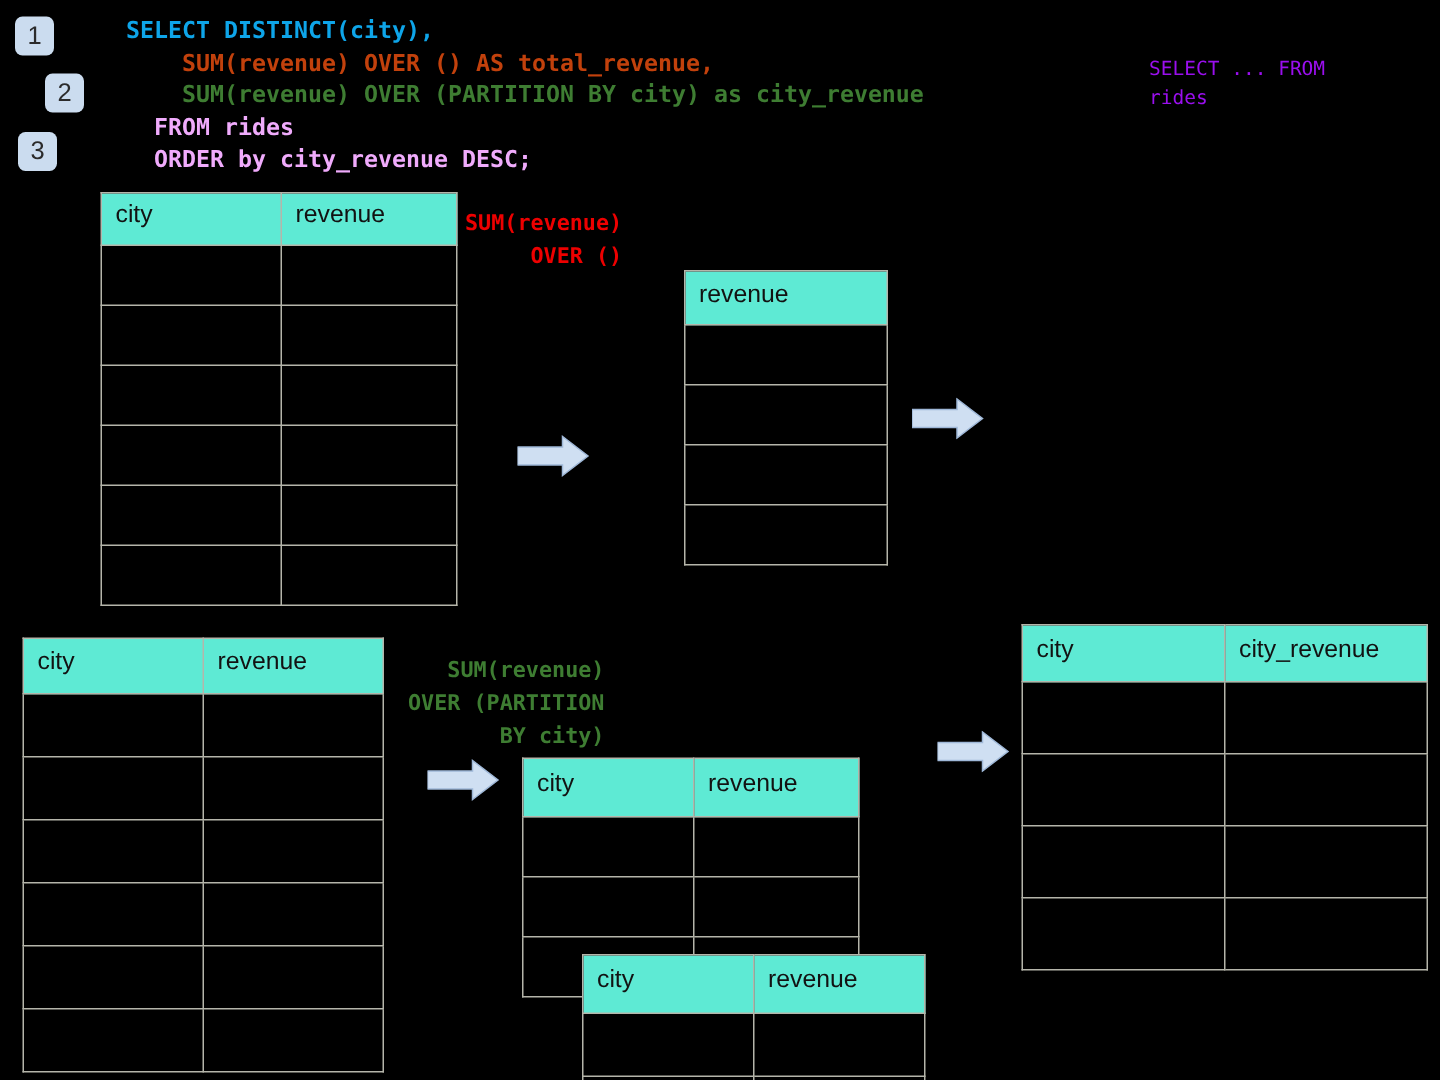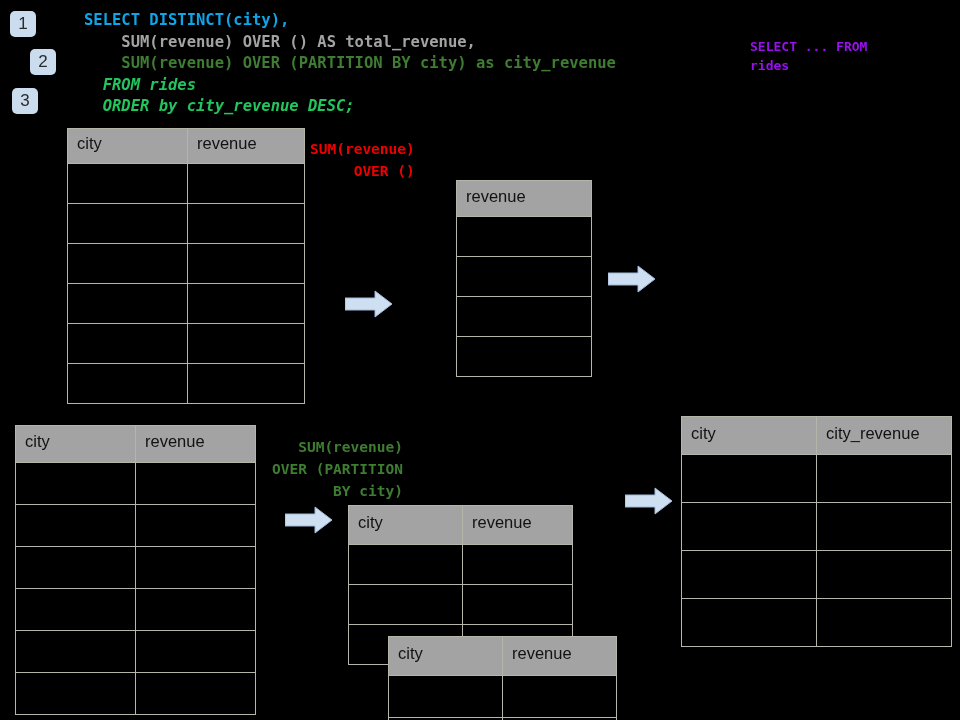--- a/index.html
+++ b/index.html
@@ -34,32 +34,33 @@
   .sql {
     position: absolute;
     font-family: "DejaVu Sans Mono", "Liberation Mono", monospace;
     font-size: 15.5px;
     font-weight: bold;
     white-space: pre;
     letter-spacing: 0px;
   }
   .sql-line { display: block; height: 21.5px; }
   .c-purple { color: #0ea5e9; }
-  .c-red    { color: #a3a3a3; }
+  .c-red    { color: #c2410c; }
   .c-green  { color: #3E7D32; }
-  .c-magenta{ color: #22c55e; font-style: italic; }
+  .c-magenta{ color: #f0abfc; }
 
   .sql-aside {
     position: absolute;
     font-family: "DejaVu Sans Mono", "Liberation Mono", monospace;
     font-size: 13px;
-    font-weight: bold;
+    font-weight: normal;
     color: #9A0FEE;
     white-space: pre;
     line-height: 19px;
+    margin-left: 16px;
   }
 
   
   .anno {
     position: absolute;
     font-family: "DejaVu Sans Mono", "Liberation Mono", monospace;
     font-size: 14.5px;
     font-weight: bold;
     white-space: pre;
     line-height: 22px;
@@ -74,21 +75,21 @@
     border-collapse: collapse;
     table-layout: fixed;
     background: #000000;
   }
   .tbl td {
     border: 1px solid #b5b5aa;
     background: #000000;
     padding: 0;
   }
   .tbl td.hd {
-    background: #a3a3a3;
+    background: #5eead4;
     color: #121212;
     font-family: "Liberation Sans", sans-serif;
     font-size: 16.5px;
     padding: 0 0 5px 9px;
     border: 1px solid #b5b5aa;
     vertical-align: middle;
   }
 
   
   .arrow { position: absolute; }

